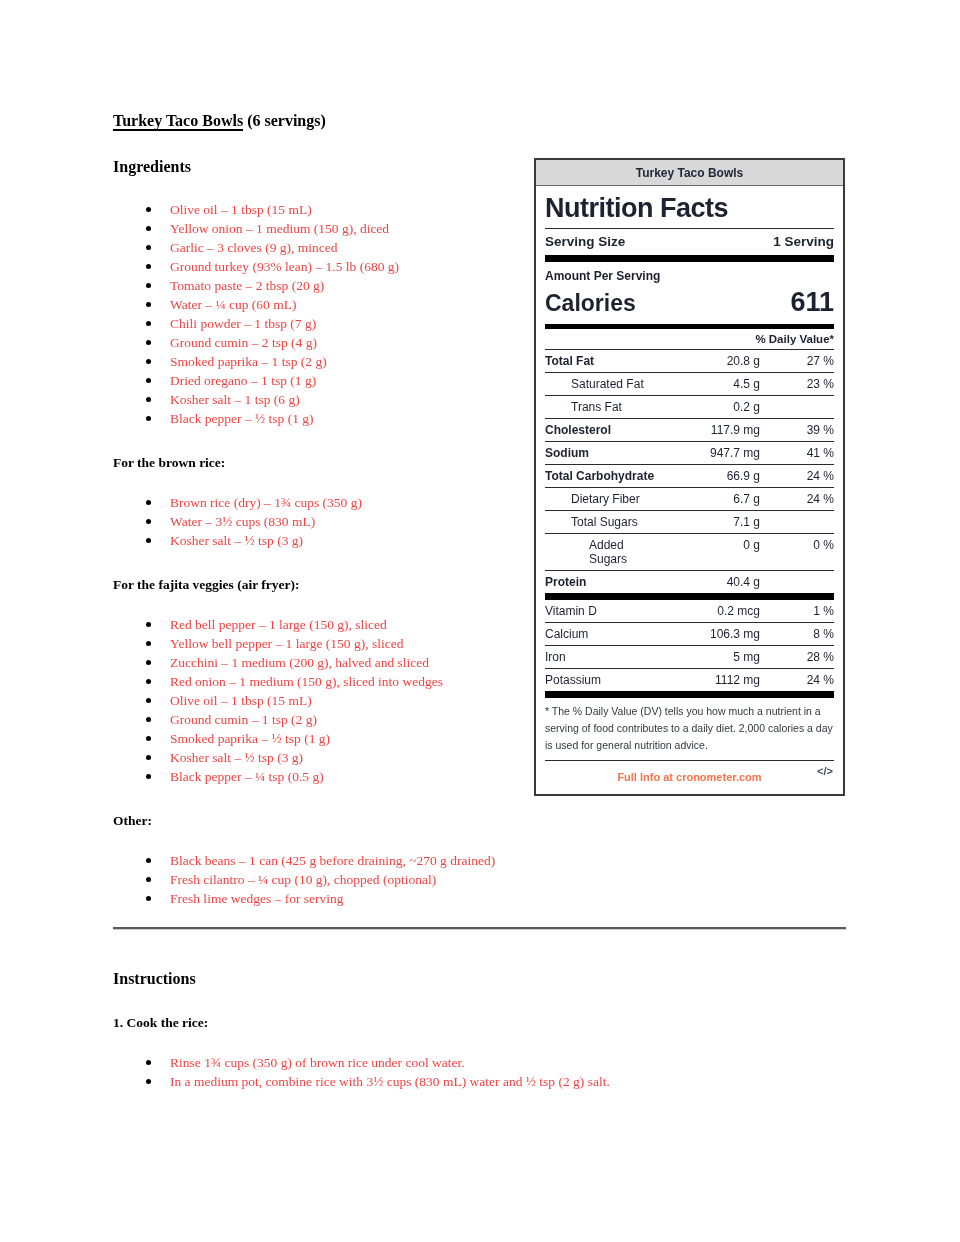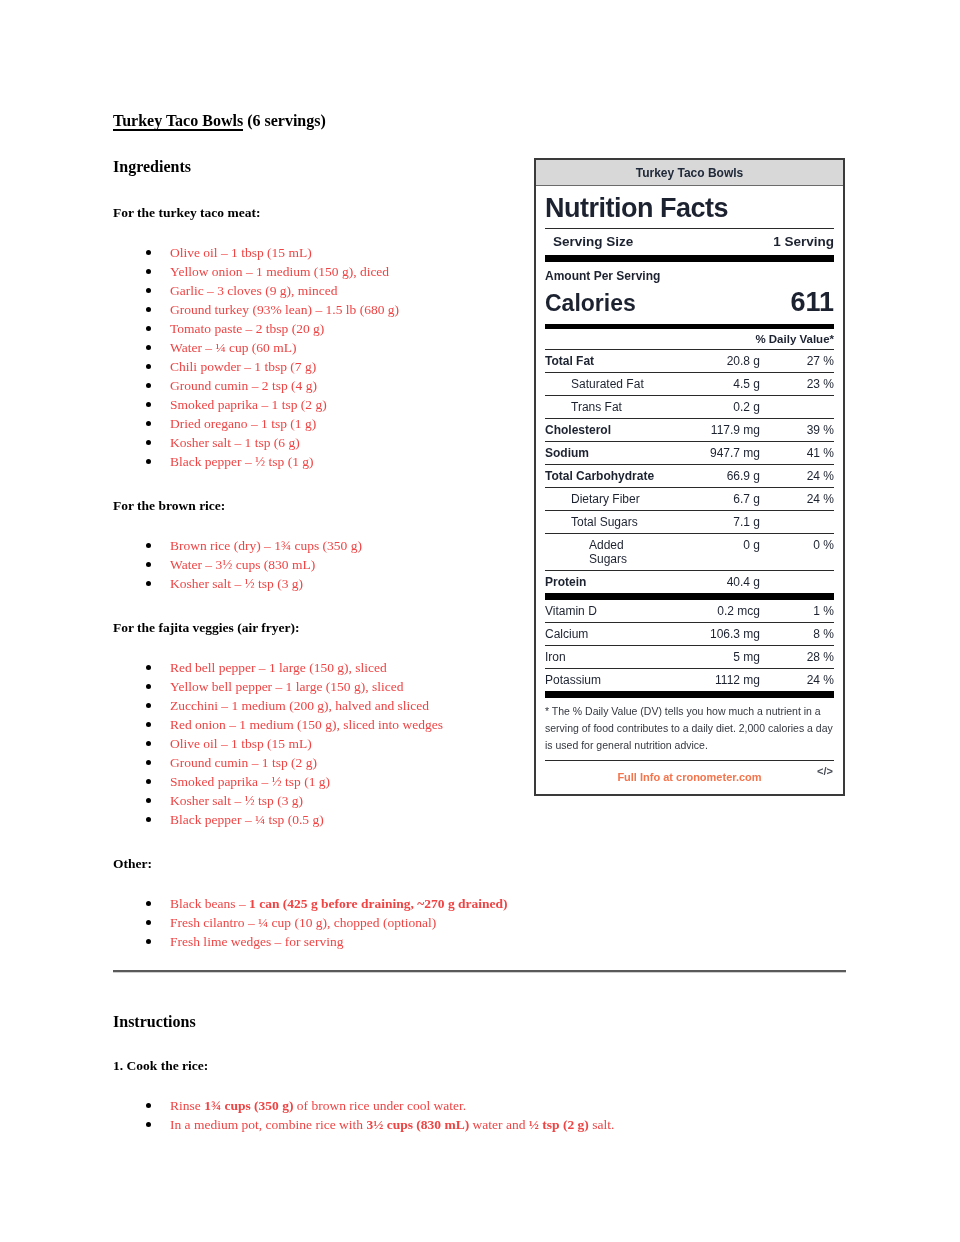--- a/index.html
+++ b/index.html
@@ -27,42 +27,42 @@
   ul.blist li::before {
     content: ""; position: absolute; left: -24px; top: 7px;
     width: 5px; height: 5px; border-radius: 50%; background: #000;
   }
   hr.doc-rule {
     margin: 19px 0 0 0; border: none; height: 2px;
     background: #5a5a5a; border-bottom: 1px solid #cfcfcf;
   }
   h2.instructions { margin: 38px 0 0 0; }
   .step-head { margin: 24px 0 0 0; }
-  .b { font-weight: 700; }
+  .b { font-weight: 400; }
 
   
   .nlabel {
     position: absolute; left: 534px; top: 158px; width: 311px;
     box-sizing: border-box;
     border: 2px solid #3a3a3a;
     background: #fff;
     font-family: "Liberation Sans", sans-serif;
     color: #1c2230;
   }
   .nl-header {
     background: #d8d8d8; border-bottom: 1px solid #6b6b6b;
     text-align: center; font-size: 12px; font-weight: 700;
     padding: 6px 0 5px 0; color: #212a3a;
   }
   .nl-body { padding: 5px 9px 6px 9px; }
   .nl-title { font-size: 27px; font-weight: 700; line-height: 33px; letter-spacing: -0.5px; margin: 1px 0 3px 0; }
   .thin-rule { height: 0; border-top: 1px solid #2a2a2a; }
   .nl-serving {
     display: flex; justify-content: space-between; align-items: baseline;
-    font-size: 13.5px; font-weight: 700; padding: 5px 0 6px 0; margin-left: 8px;
+    font-size: 13.5px; font-weight: 700; padding: 5px 0 6px 0;
   }
   .thick-bar { height: 7px; background: #000; }
   .nl-aps { font-size: 12px; font-weight: 700; padding: 7px 0 2px 0; }
   .nl-cal {
     display: flex; justify-content: space-between; align-items: baseline;
     padding: 2px 0 6px 0;
   }
   .nl-cal .cal-label { font-size: 23px; font-weight: 700; }
   .nl-cal .cal-value { font-size: 27px; font-weight: 700; }
   .bar2 { height: 5px; background: #000; }
@@ -99,21 +99,20 @@
 <body>
 
 <div class="page">
 
   <div class="doc">
     <h1 class="doc-title"><span class="u">Turkey Taco Bowls</span><span> (6 servings)</span></h1>
 
     <h2 class="sec-heading">Ingredients</h2>
 
     <div id="ingredient-sections">
-        <div class="subhead">For the turkey taco meat:</div>
         <ul class="blist">
           <li>Olive oil – 1 tbsp (15 mL)</li>
           <li>Yellow onion – 1 medium (150 g), diced</li>
           <li>Garlic – 3 cloves (9 g), minced</li>
           <li>Ground turkey (93% lean) – 1.5 lb (680 g)</li>
           <li>Tomato paste – 2 tbsp (20 g)</li>
           <li>Water – ¼ cup (60 mL)</li>
           <li>Chili powder – 1 tbsp (7 g)</li>
           <li>Ground cumin – 2 tsp (4 g)</li>
           <li>Smoked paprika – 1 tsp (2 g)</li>

